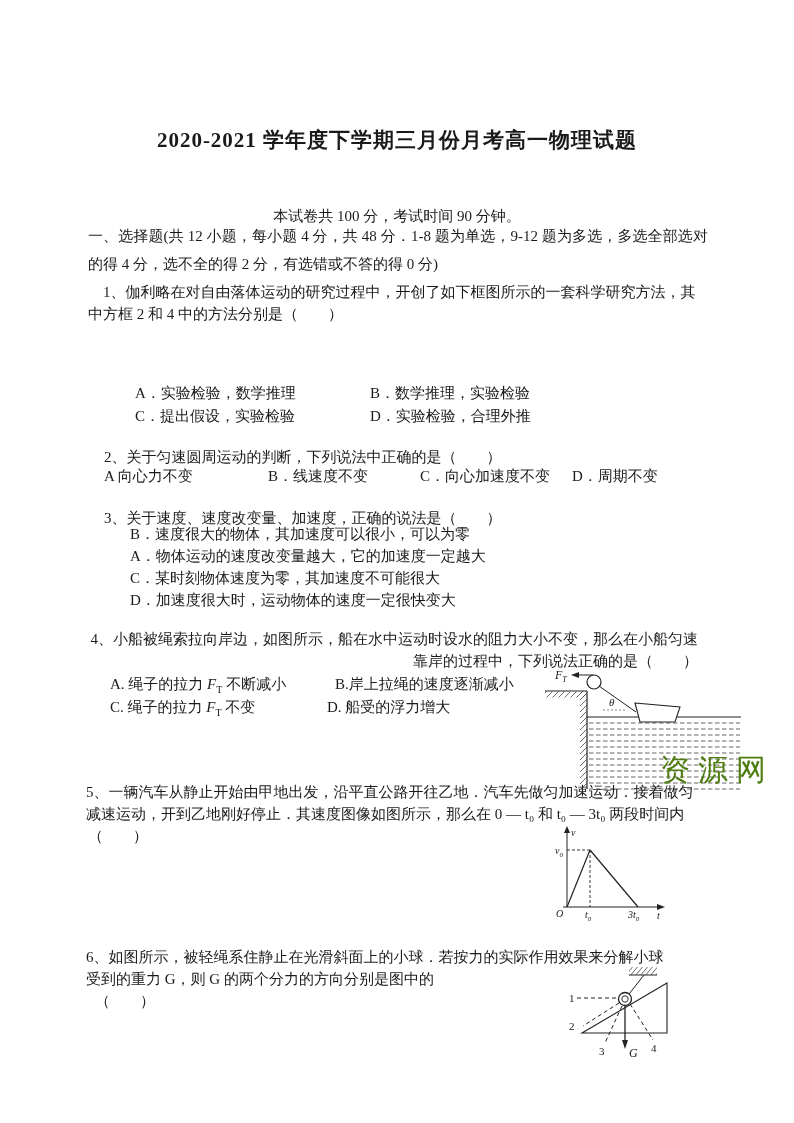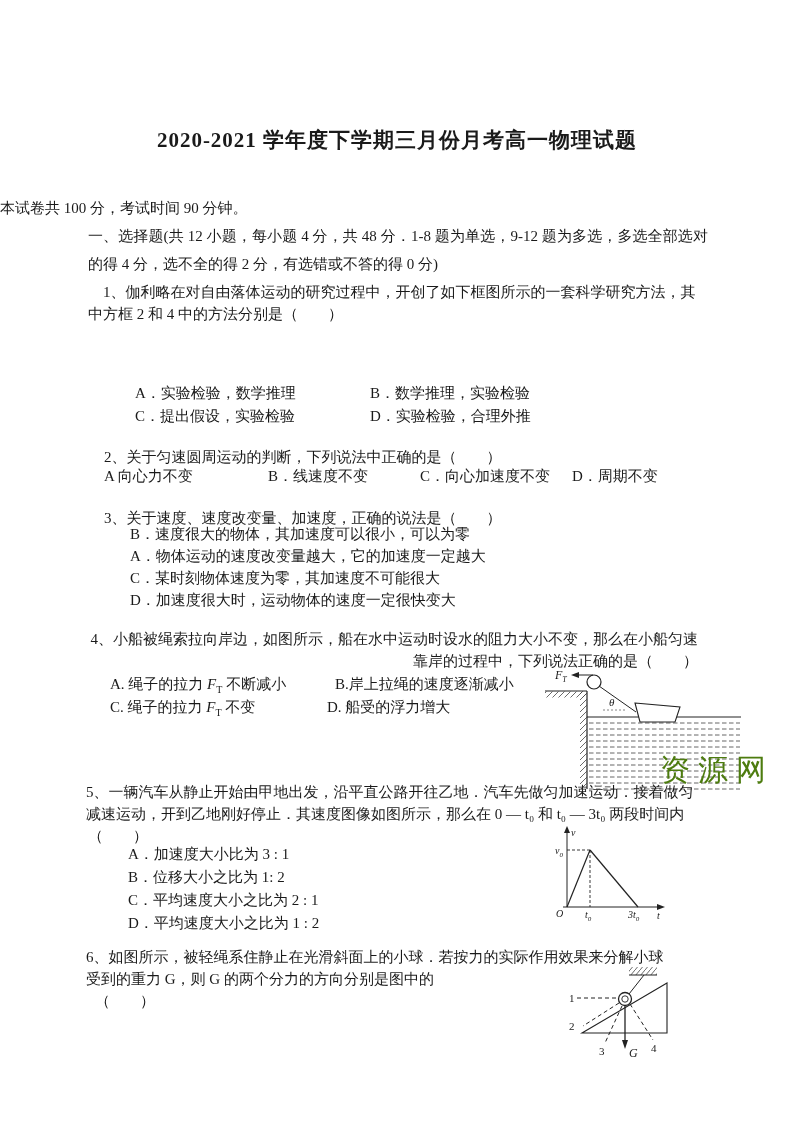--- a/index.html
+++ b/index.html
@@ -2,21 +2,21 @@
 <html><head>
 <meta charset="utf-8">
 <style>
   html,body{margin:0;padding:0;background:#ffffff;}
   #page{
     position:relative;width:765px;height:1123px;background:#ffffff;overflow:hidden;
     font-family:"Liberation Serif","DejaVu Serif",serif;color:#1a1a1a;
   }
   .abs{position:absolute;}
   .title{width:794px;text-align:center;font-size:21px;font-weight:bold;letter-spacing:1px;}
-  .center{width:794px;font-size:15px;}
+  .center{width:794px;text-align:center;font-size:15px;margin-top:8px;}
   .t{font-size:15px;line-height:22px;}
   .intro{font-size:15px;line-height:28px;text-align:justify;}
   .opt{font-size:15px;white-space:nowrap;}
   .optlist div{font-size:15px;line-height:22px;white-space:nowrap;}
   .optlist23 div{font-size:15px;line-height:23px;white-space:nowrap;}
   sub{font-size:10px;}
   .watermark{font-size:30px;color:#4d7c0f;letter-spacing:8px;white-space:nowrap;user-select:none;}
   svg text{font-family:"Liberation Serif","DejaVu Serif",serif;fill:#1a1a1a;}
 </style>
 </head>
@@ -88,26 +88,20 @@
     <rect x="37" y="26" width="7" height="98" fill="url(#hp4)"></rect>
     <circle cx="51" cy="17" r="7" fill="#ffffff" stroke="#222" stroke-width="1.2"></circle>
     <line x1="50" y1="10" x2="34" y2="10" stroke="#222" stroke-width="1"></line>
     <polygon points="28,10 36,7 36,13" fill="#222"></polygon>
     <text x="12" y="14" font-size="12" font-style="italic"><tspan>F</tspan><tspan dy="3" font-size="8">T</tspan></text>
     <text x="66" y="41" font-size="11" font-style="italic">θ</text>
   </svg>
 
   <div class="abs t" style="top:781px;left:86px;width:612px;">5、一辆汽车从静止开始由甲地出发，沿平直公路开往乙地．汽车先做匀加速运动．接着做匀减速运动，开到乙地刚好停止．其速度图像如图所示，那么在 0 — t₀ 和 t₀ — 3t₀ 两段时间内</div>
   <div class="abs t" style="top:825px;left:88px;">（　　）</div>
-  <div class="abs optlist23" style="top:843px;left:128px;">
-    <div>A．加速度大小比为 3 : 1</div>
-    <div>B．位移大小之比为 1: 2</div>
-    <div>C．平均速度大小之比为 2 : 1</div>
-    <div>D．平均速度大小之比为 1 : 2</div>
-  </div>
 
   <svg class="abs" style="top:826px;left:554px;" width="116" height="98" viewBox="0 0 116 98">
     <line x1="13" y1="4" x2="13" y2="81" stroke="#222" stroke-width="1"></line>
     <polygon points="13,0 10,7 16,7" fill="#222"></polygon>
     <line x1="9" y1="81" x2="106" y2="81" stroke="#222" stroke-width="1"></line>
     <polygon points="111,81 103,78 103,84" fill="#222"></polygon>
     <line x1="13" y1="24" x2="36" y2="24" stroke="#222" stroke-width="0.9" stroke-dasharray="3 2"></line>
     <line x1="36" y1="24" x2="36" y2="81" stroke="#222" stroke-width="0.9" stroke-dasharray="3 2"></line>
     <line x1="13" y1="81" x2="36" y2="24" stroke="#222" stroke-width="1.2"></line>
     <line x1="36" y1="24" x2="84" y2="81" stroke="#222" stroke-width="1.2"></line>

